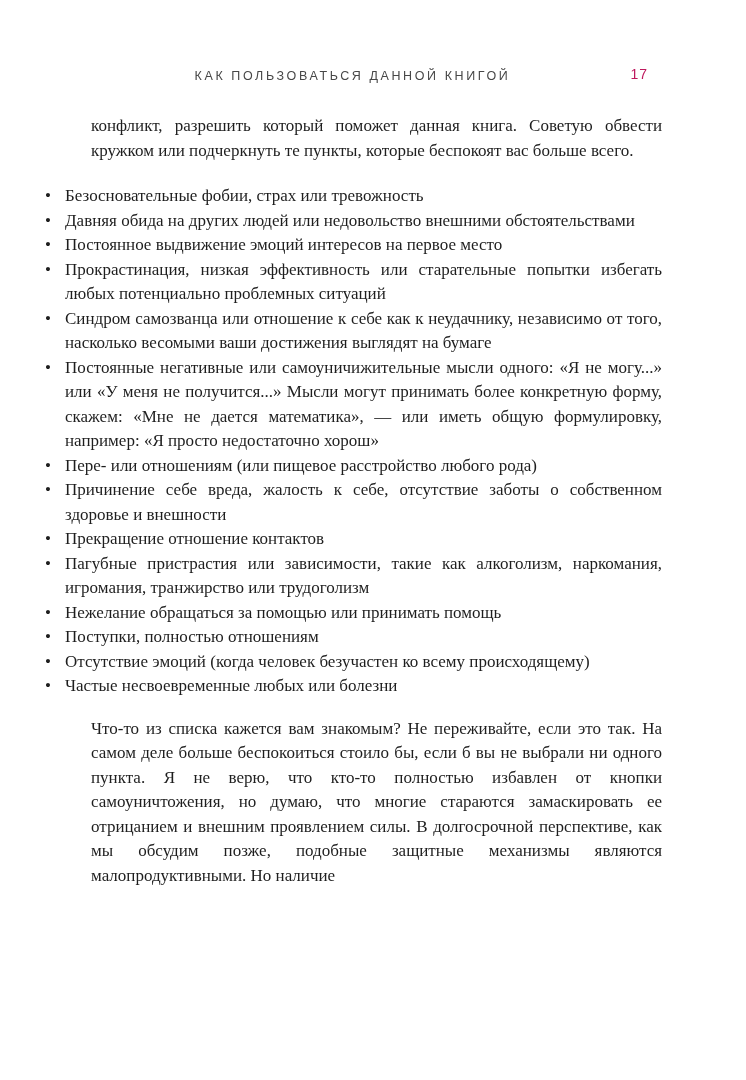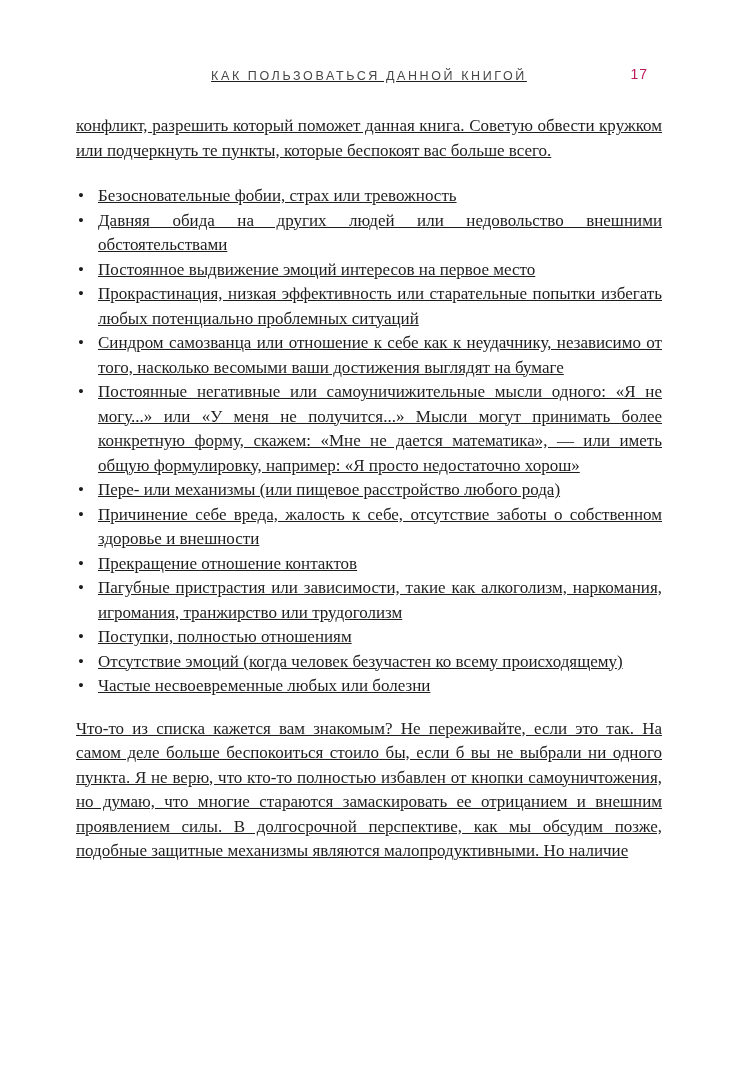--- a/index.html
+++ b/index.html
@@ -6,23 +6,22 @@
   html, body { background: #ffffff; }
   body {
     width: 746px;
     height: 1080px;
     margin: 0 auto;
     font-family: "Liberation Serif", "DejaVu Serif", serif;
     color: #1e1e1e;
     overflow: hidden;
   }
   .page {
-    padding: 66px 84px 0 76px;
+    padding: 66px 84px 0 43px;
     height: 100%;
-    text-decoration: underline;
   }
   .running-head {
     position: relative;
     text-align: center;
     margin-bottom: 30px;
     height: 18px;
   }
   .header-title {
     font-family: "Liberation Sans", "DejaVu Sans", sans-serif;
     font-size: 12.5px;
@@ -38,20 +37,21 @@
     font-family: "Liberation Sans", "DejaVu Sans", sans-serif;
     font-size: 14px;
     letter-spacing: 1px;
     color: #be185d;
   }
   .para {
     font-size: 17px;
     line-height: 24.5px;
     text-align: justify;
     hyphens: auto;
+    margin-left: 48px;
     -webkit-hyphens: auto;
   }
   .bullet-list {
     list-style: none;
     margin: 21px 0 18px 0;
   }
   .bullet-list li {
     position: relative;
     padding-left: 22px;
     font-size: 17px;
@@ -80,24 +80,25 @@
 
   <p class="para">конфликт, разрешить который поможет данная книга. Советую обвести кружком или подчеркнуть те пункты, которые беспокоят вас больше всего.</p>
 
   <ul class="bullet-list">
     <li>Безосновательные фобии, страх или тревожность</li>
     <li>Давняя обида на других людей или недовольство внешними обстоятельствами</li>
     <li>Постоянное выдвижение эмоций интересов на первое место</li>
     <li>Прокрастинация, низкая эффективность или старательные попытки избегать любых потенциально проблемных ситуаций</li>
     <li>Синдром самозванца или отношение к себе как к неудачнику, независимо от того, насколько весомыми ваши достижения выглядят на бумаге</li>
     <li>Постоянные негативные или самоуничижительные мысли одного: «Я не могу...» или «У меня не получится...» Мысли могут принимать более конкретную форму, скажем: «Мне не дается математика», — или иметь общую формулировку, например: «Я просто недостаточно хорош»</li>
-    <li>Пере- или механизмы (или пищевое расстройство любого рода)</li>
+    <li>Пере- или отношениям (или пищевое расстройство любого рода)</li>
     <li>Причинение себе вреда, жалость к себе, отсутствие заботы о собственном здоровье и внешности</li>
     <li>Прекращение отношение контактов</li>
     <li>Пагубные пристрастия или зависимости, такие как алкоголизм, наркомания, игромания, транжирство или трудоголизм</li>
+    <li>Нежелание обращаться за помощью или принимать помощь</li>
     <li>Поступки, полностью отношениям</li>
     <li>Отсутствие эмоций (когда человек безучастен ко всему происходящему)</li>
     <li>Частые несвоевременные любых или болезни</li>
   </ul>
 
   <p class="para">Что-то из списка кажется вам знакомым? Не переживайте, если это так. На самом деле больше беспокоиться стоило бы, если б вы не выбрали ни одного пункта. Я не верю, что кто-то полностью избавлен от кнопки самоуничтожения, но думаю, что многие стараются замаскировать ее отрицанием и внешним проявлением силы. В долгосрочной перспективе, как мы обсудим позже, подобные защитные механизмы являются малопродуктивными. Но наличие</p>
 
 </div>
 
 </body></html>

